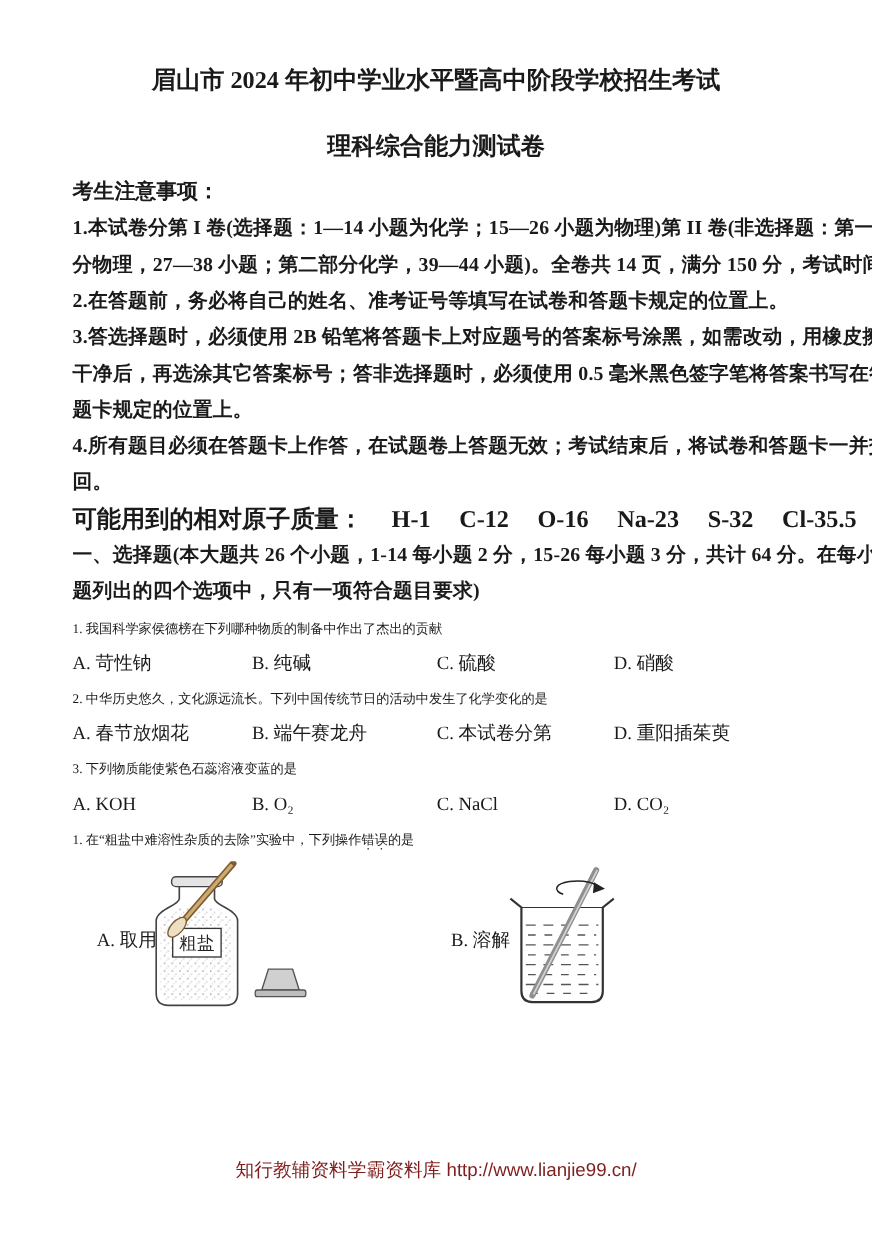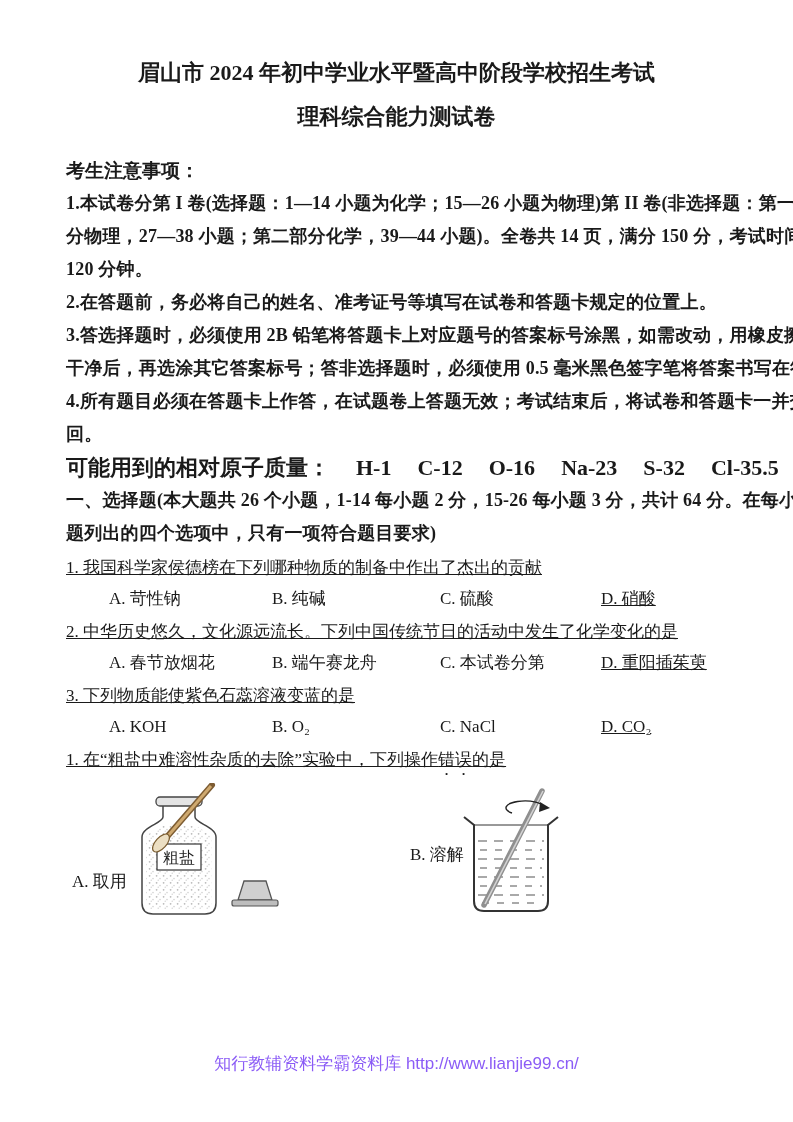--- a/index.html
+++ b/index.html
@@ -2,60 +2,60 @@
 <html><head>
 <meta charset="utf-8">
 <style>
   html,body { margin:0; padding:0; background:#ffffff; }
   .page {
     position:relative; width:793px; height:1094px; background:#ffffff;
     font-family:"Liberation Serif", serif; color:#1a1a1a; overflow:hidden;
   }
   .content { position:absolute; left:66px; top:56px; width:661px; }
   .title { text-align:center; font-weight:bold; font-size:22px; line-height:34px; white-space:nowrap; }
-  .t2 { margin-top:10px; }
-  .nheading { margin-top:20px; font-weight:bold; font-size:19px; line-height:33px; }
+  .t2 { margin-top:26px; }
+  .nheading { margin-top:8px; font-weight:bold; font-size:19px; line-height:33px; }
   .nline { font-weight:bold; font-size:18px; line-height:33px; white-space:nowrap; letter-spacing:0.2px; }
   .mass-row { display:flex; align-items:baseline; gap:26px; font-weight:bold; font-size:22px; line-height:33px; white-space:nowrap; }
   .section-row { display:flex; justify-content:center; gap:30px; font-weight:bold; font-size:19px; line-height:33px; margin-top:2px; }
-  .qstem { font-size:17px; line-height:31px; margin-top:2px; white-space:nowrap;text-decoration:underline; }
-  .opts { position:relative; height:31px; font-size:17px; line-height:31px;margin-left:43px; }
+  .qstem { font-size:12px; line-height:31px; margin-top:2px; white-space:nowrap; }
+  .opts { position:relative; height:31px; font-size:17px; line-height:31px; }
   .opts span { position:absolute; top:0; white-space:nowrap; }
-  .c0 { left:0; } .c1 { left:163px; } .c2 { left:331px; } .c3 { left:492px;text-decoration:underline; }
+  .c0 { left:0; } .c1 { left:163px; } .c2 { left:331px; } .c3 { left:492px; }
   .emph {
     -webkit-text-emphasis:filled dot; -webkit-text-emphasis-position:under left;
     text-emphasis:filled dot; text-emphasis-position:under left;
   }
   .figures { position:relative; height:152px; margin-top:4px; }
   .figlabel { position:absolute; font-size:17px; white-space:nowrap; }
-  .fig-a-label { left:6px; top:60px;margin-top:27px; }
+  .fig-a-label { left:22px; top:60px; }
   .fig-b-label { left:344px; top:60px; }
   .bottle-svg { position:absolute; left:54px; top:0; }
   .beaker-svg { position:absolute; left:384px; top:2px; }
   .footer {
     position:absolute; left:0; right:0; top:1052px; text-align:center;
-    color:#8b5cf6; font-size:17px; font-family:"Liberation Sans", sans-serif;
+    color:#7f1d1d; font-size:17px; font-family:"Liberation Sans", sans-serif;
   }
 </style>
 </head>
 <body>
 
 <div class="page">
   <div class="content">
 
     <div class="title">眉山市 2024 年初中学业水平暨高中阶段学校招生考试</div>
     <div class="title t2">理科综合能力测试卷</div>
 
     <div class="nheading">考生注意事项：</div>
     <div class="nline">1.本试卷分第 I 卷(选择题：1—14 小题为化学；15—26 小题为物理)第 II 卷(非选择题：第一部</div>
     <div class="nline">分物理，27—38 小题；第二部分化学，39—44 小题)。全卷共 14 页，满分 150 分，考试时间</div>
-    <div class="nline">120 分钟。</div>
     <div class="nline">2.在答题前，务必将自己的姓名、准考证号等填写在试卷和答题卡规定的位置上。</div>
     <div class="nline">3.答选择题时，必须使用 2B 铅笔将答题卡上对应题号的答案标号涂黑，如需改动，用橡皮擦</div>
     <div class="nline">干净后，再选涂其它答案标号；答非选择题时，必须使用 0.5 毫米黑色签字笔将答案书写在答</div>
+    <div class="nline">题卡规定的位置上。</div>
     <div class="nline">4.所有题目必须在答题卡上作答，在试题卷上答题无效；考试结束后，将试卷和答题卡一并交</div>
     <div class="nline">回。</div>
 
     <div class="mass-row">
       <span>可能用到的相对原子质量：</span>
       <span>H-1</span>
       <span>C-12</span>
       <span>O-16</span>
       <span>Na-23</span>
       <span>S-32</span>

